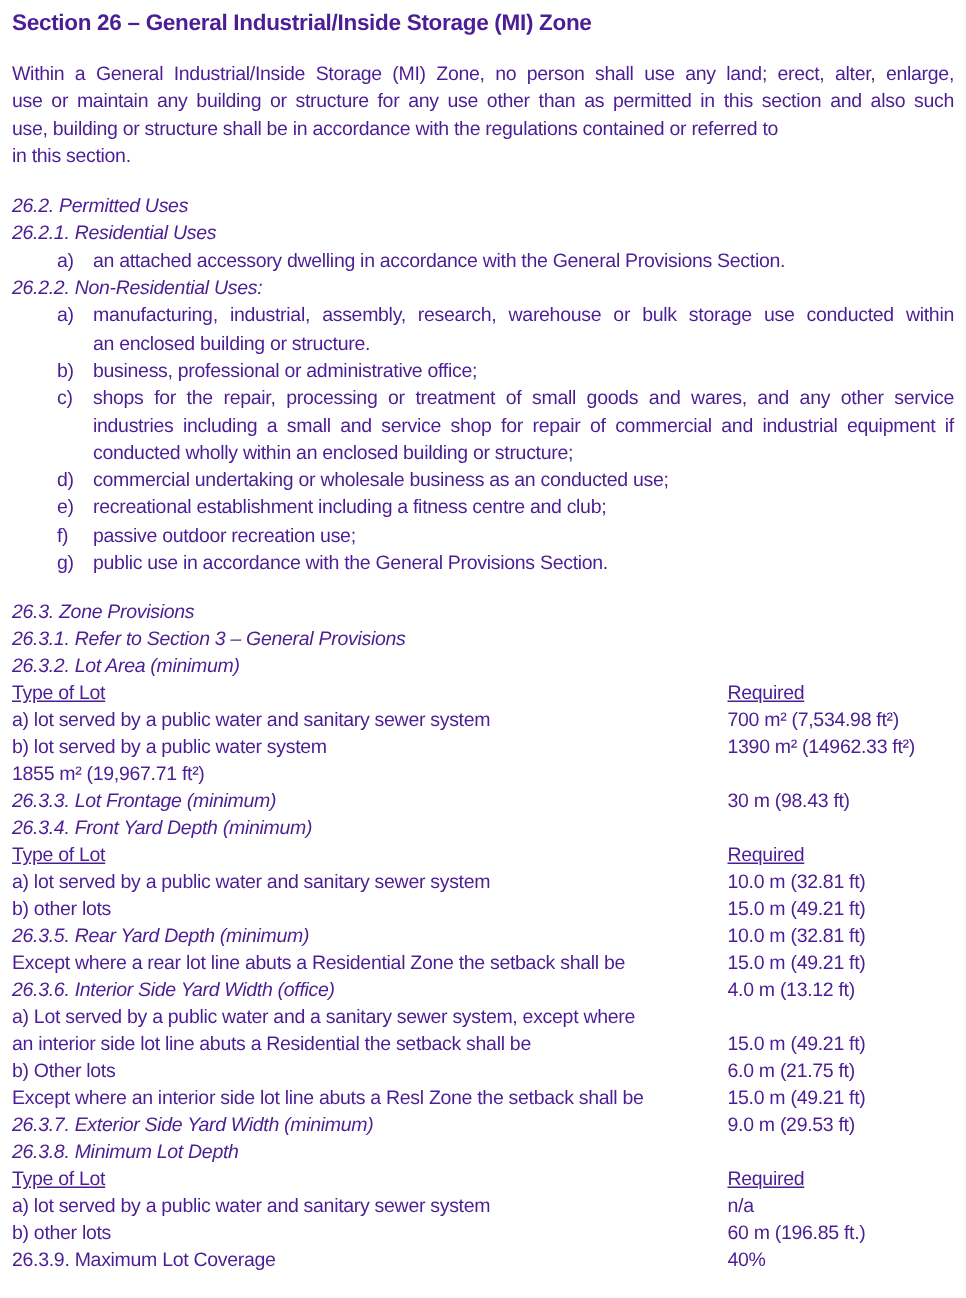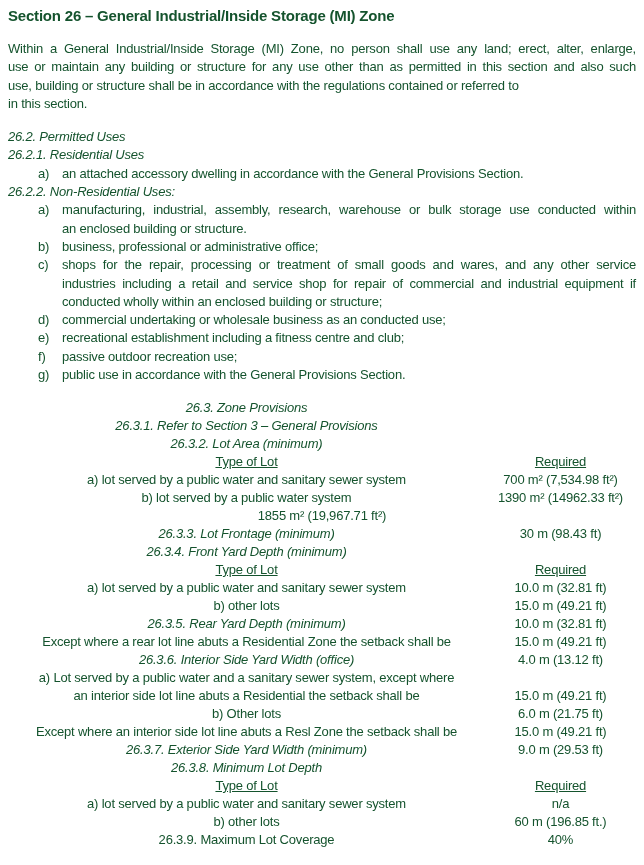--- a/index.html
+++ b/index.html
@@ -7,41 +7,41 @@
     position: relative;
     width: 644px;
     height: 865px;
     box-sizing: border-box;
     background: #ffffff;
     overflow: hidden;
     padding: 6px 8px 0 8px;
     font-family: "Liberation Sans", sans-serif;
     font-size: 13px;
     letter-spacing: -0.2px;
-    color: #14532d;
+    color: #4c1d95;
     border-radius: 25px;
   }
   .title {
     font-weight: bold;
     font-size: 15px;
     line-height: 19px;
     white-space: nowrap;
   }
   .spacer { height: 15px; }
   .h-it {
     font-style: italic;
     line-height: 18.3px;
     white-space: nowrap;
   }
   .para .pline, .li-body .pline { line-height: 18.3px; }
   .jfull { text-align: justify; text-align-last: justify; }
   .list-item { display: flex; }
   .li-label { flex: none; width: 24px; margin-left: 30px; line-height: 18.3px; }
   .li-body { flex: 1; min-width: 0; }
-  .row { display: flex; line-height: 18px; text-align: center; }
+  .row { display: flex; line-height: 18px; }
   .cl { flex: none; width: 477px; white-space: nowrap; overflow: visible; }
   .cr { flex: 1; white-space: nowrap; }
   .it { font-style: italic; }
   .ul { text-decoration: underline; }
 </style>
 </head>
 <body>
 
 <div class="page">
   <div id="doc">
@@ -73,21 +73,21 @@
       <div class="list-item">
         <span class="li-label">b)</span>
         <div class="li-body">
           <div class="pline">business, professional or administrative office;</div>
         </div>
       </div>
       <div class="list-item">
         <span class="li-label">c)</span>
         <div class="li-body">
           <div class="pline jfull">shops for the repair, processing or treatment of small goods and wares, and any other service</div>
-          <div class="pline jfull">industries including a retail and service shop for repair of commercial and industrial equipment if</div>
+          <div class="pline jfull">industries including a small and service shop for repair of commercial and industrial equipment if</div>
           <div class="pline">conducted wholly within an enclosed building or structure;</div>
         </div>
       </div>
       <div class="list-item">
         <span class="li-label">d)</span>
         <div class="li-body">
           <div class="pline">commercial undertaking or wholesale business as an conducted use;</div>
         </div>
       </div>
       <div class="list-item">

